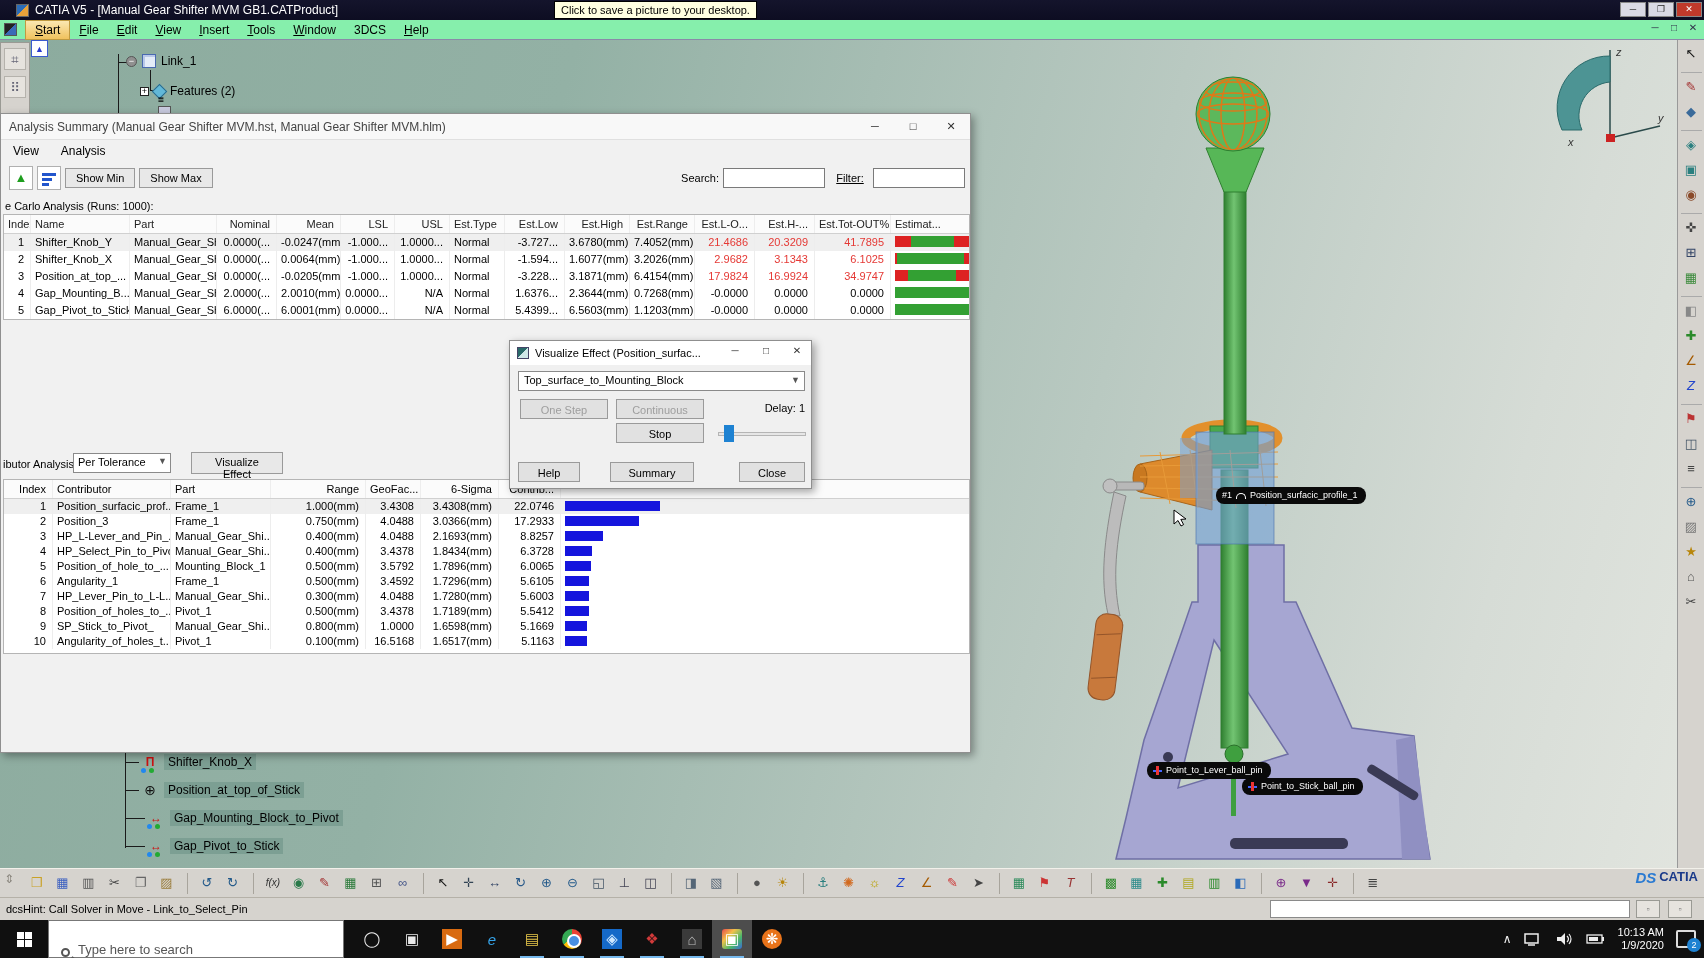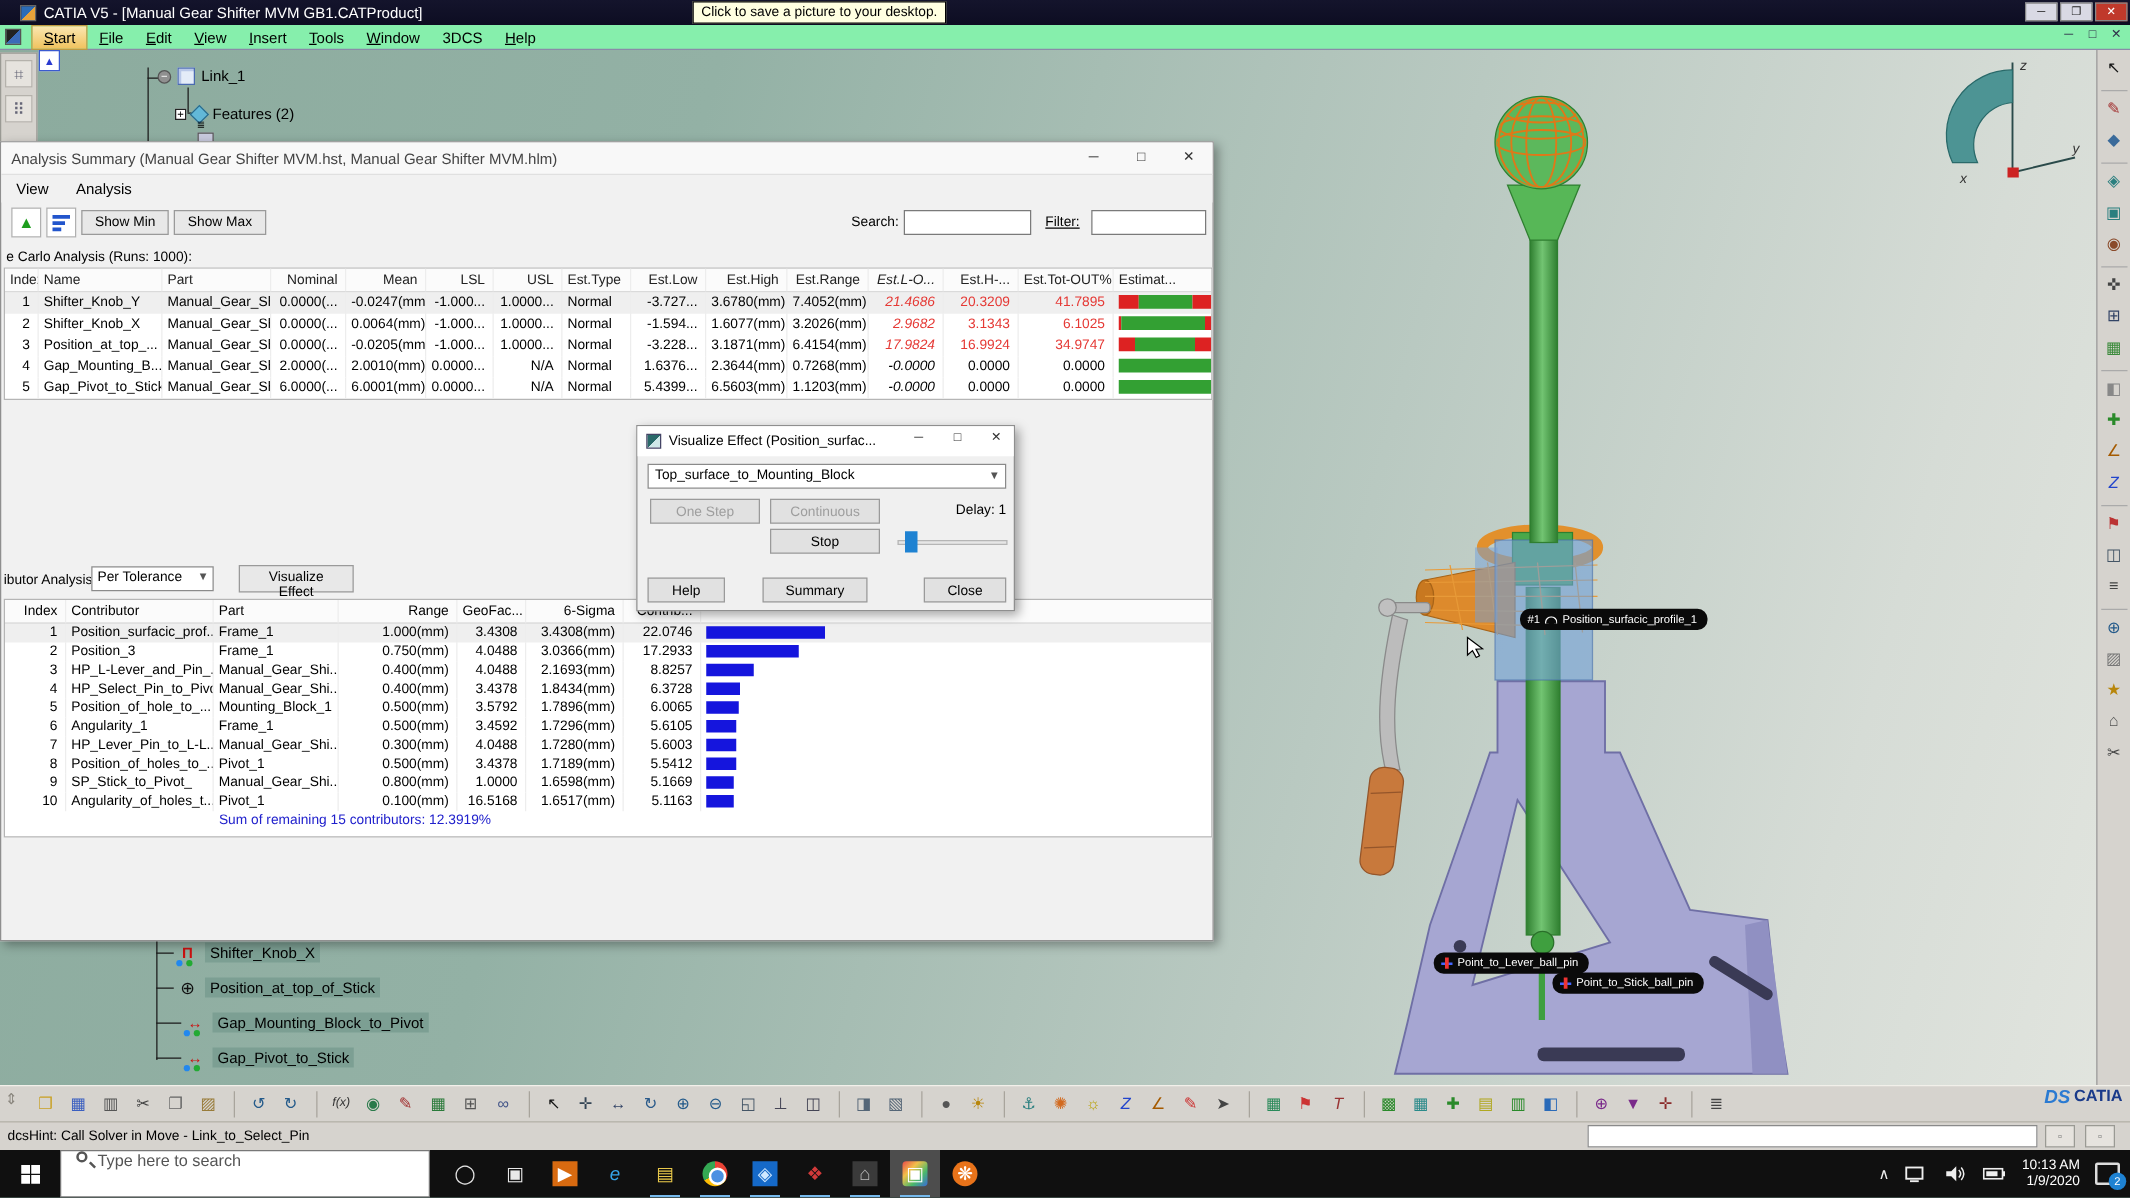--- a/index.html
+++ b/index.html
@@ -88,21 +88,21 @@
   #filter-input{position:absolute;left:872px;top:6px;width:92px;}
   #mc-label{position:absolute;left:4px;top:86px;}
   #mc-table{position:absolute;left:2px;top:100px;width:967px;background:#fff;border:1px solid #b5b5b5;}
   .mchead,.mcr{display:flex;height:17px;line-height:16px;white-space:nowrap;}
   .mchead{height:19px;line-height:18px;background:#fbfbfb;border-bottom:1px solid #d0d0d0;color:#222;}
   .mcr.sel{background:#efefef;}
   .mchead>span,.mcr>span{overflow:hidden;border-right:1px solid #ededed;padding:0 4px;flex:0 0 auto;}
   .num{text-align:right;padding-right:6px !important;}
   .c0{width:27px;}.c1{width:99px;}.c2{width:87px;}.c3{width:60px;}.c4{width:64px;}.c5{width:54px;}
   .c6{width:55px;}.c7{width:55px;}.c8{width:60px;}.c9{width:65px;}.c10{width:65px;}
-  .c11{width:60px;font-style:italic;}.c12{width:60px;}.c13{width:76px;}.c14{flex:1 1 auto !important;border-right:none !important;}
+  .c11{width:60px;}.c12{width:60px;}.c13{width:76px;}.c14{flex:1 1 auto !important;border-right:none !important;}
   .redv{color:#e53935;}
   .mcbar{display:flex;width:74px;height:11px;margin-top:2px;}
   .mcbar i{display:block;height:11px;}
   .sr{background:#dd2222;}.sg{background:#33a033;}
   #contrib-label{position:absolute;left:2px;top:344px;}
   #contrib-dd{position:absolute;left:72px;top:339px;width:98px;height:20px;background:#fff;border:1px solid #8a8a8a;
     padding:2px 4px;white-space:nowrap;overflow:hidden;}
   #contrib-dd .chev{position:absolute;right:3px;top:2px;color:#555;font-size:9px;}
   #viz-btn{position:absolute;left:190px;top:338px;width:92px;height:22px;}
   #ctable{position:absolute;left:2px;top:365px;width:967px;background:#fff;border:1px solid #b5b5b5;padding-bottom:4px;}
@@ -152,21 +152,21 @@
   #dslogo .ct{color:#1a3a8a;font-weight:bold;font-size:13px;}
   #statusbar{position:absolute;left:0;top:897px;width:1704px;height:23px;background:#d6d3ce;border-top:1px solid #b5b1a8;
     display:flex;align-items:center;padding-left:6px;z-index:6;}
   #status-field{position:absolute;left:1270px;top:2px;width:360px;height:18px;background:#fff;border:1px solid #8a8a8a;}
   .sbox{position:absolute;top:2px;width:24px;height:18px;background:#e6e3de;border:1px solid #9a9a94;color:#777;
     text-align:center;line-height:16px;font-size:9px;}
   #taskbar{position:absolute;left:0;top:920px;width:1704px;height:38px;background:#101010;display:flex;align-items:center;z-index:6;}
   #start-btn{width:48px;height:38px;display:flex;align-items:center;justify-content:center;}
   #winlogo{display:grid;grid-template-columns:7px 7px;grid-template-rows:7px 7px;gap:1px;}
   #winlogo i{background:#fff;}
-  #tb-search{width:296px;height:38px;background:#fff;border:1px solid #777;display:flex;align-items:flex-start;gap:8px;
+  #tb-search{width:296px;height:38px;background:#fff;border:1px solid #777;display:flex;align-items:flex-end;gap:8px;
     padding-left:12px;color:#555;font-size:13px;}
   #mag{width:9px;height:9px;border:2px solid #555;border-radius:50%;position:relative;}
   #mag::after{content:"";position:absolute;left:8px;top:8px;width:6px;height:2px;background:#555;transform:rotate(45deg);}
   #apps{display:flex;margin-left:8px;}
   .app{width:40px;height:38px;position:relative;display:flex;align-items:center;justify-content:center;}
   .app.active{background:#4d4d4d;}
   .appic{width:20px;height:20px;display:flex;align-items:center;justify-content:center;font-size:15px;}
   .appic.round{border-radius:50%;}
   .appic.chrome{border-radius:50%;background:conic-gradient(#ea4335 0 33%,#fbbc05 0 66%,#34a853 0 100%);position:relative;}
   .appic.chrome::after{content:"";position:absolute;left:5px;top:5px;width:10px;height:10px;border-radius:50%;background:#4a90e2;border:2px solid #fff;}
@@ -743,21 +743,20 @@
           <span class="d2">Pivot_1</span>
           <span class="d3 num">0.100(mm)</span>
           <span class="d4 num">16.5168</span>
           <span class="d5 num">1.6517(mm)</span>
           <span class="d6 num">5.1163</span>
           <span class="d7">
             <span class="cbar" style="width: 22px;"></span>
           </span>
         </div>
 
-      <div id="cfooter">Sum of remaining 15 contributors: 12.3919%</div>
     </div>
   </div>
 
   <div id="dlg">
     <div id="dlg-title">
       <span id="dlg-icon"></span>
       <span>Visualize Effect (Position_surfac...</span>
       <div id="dlg-controls">
         <span class="dbtn">─</span>
         <span class="dbtn">□</span>

